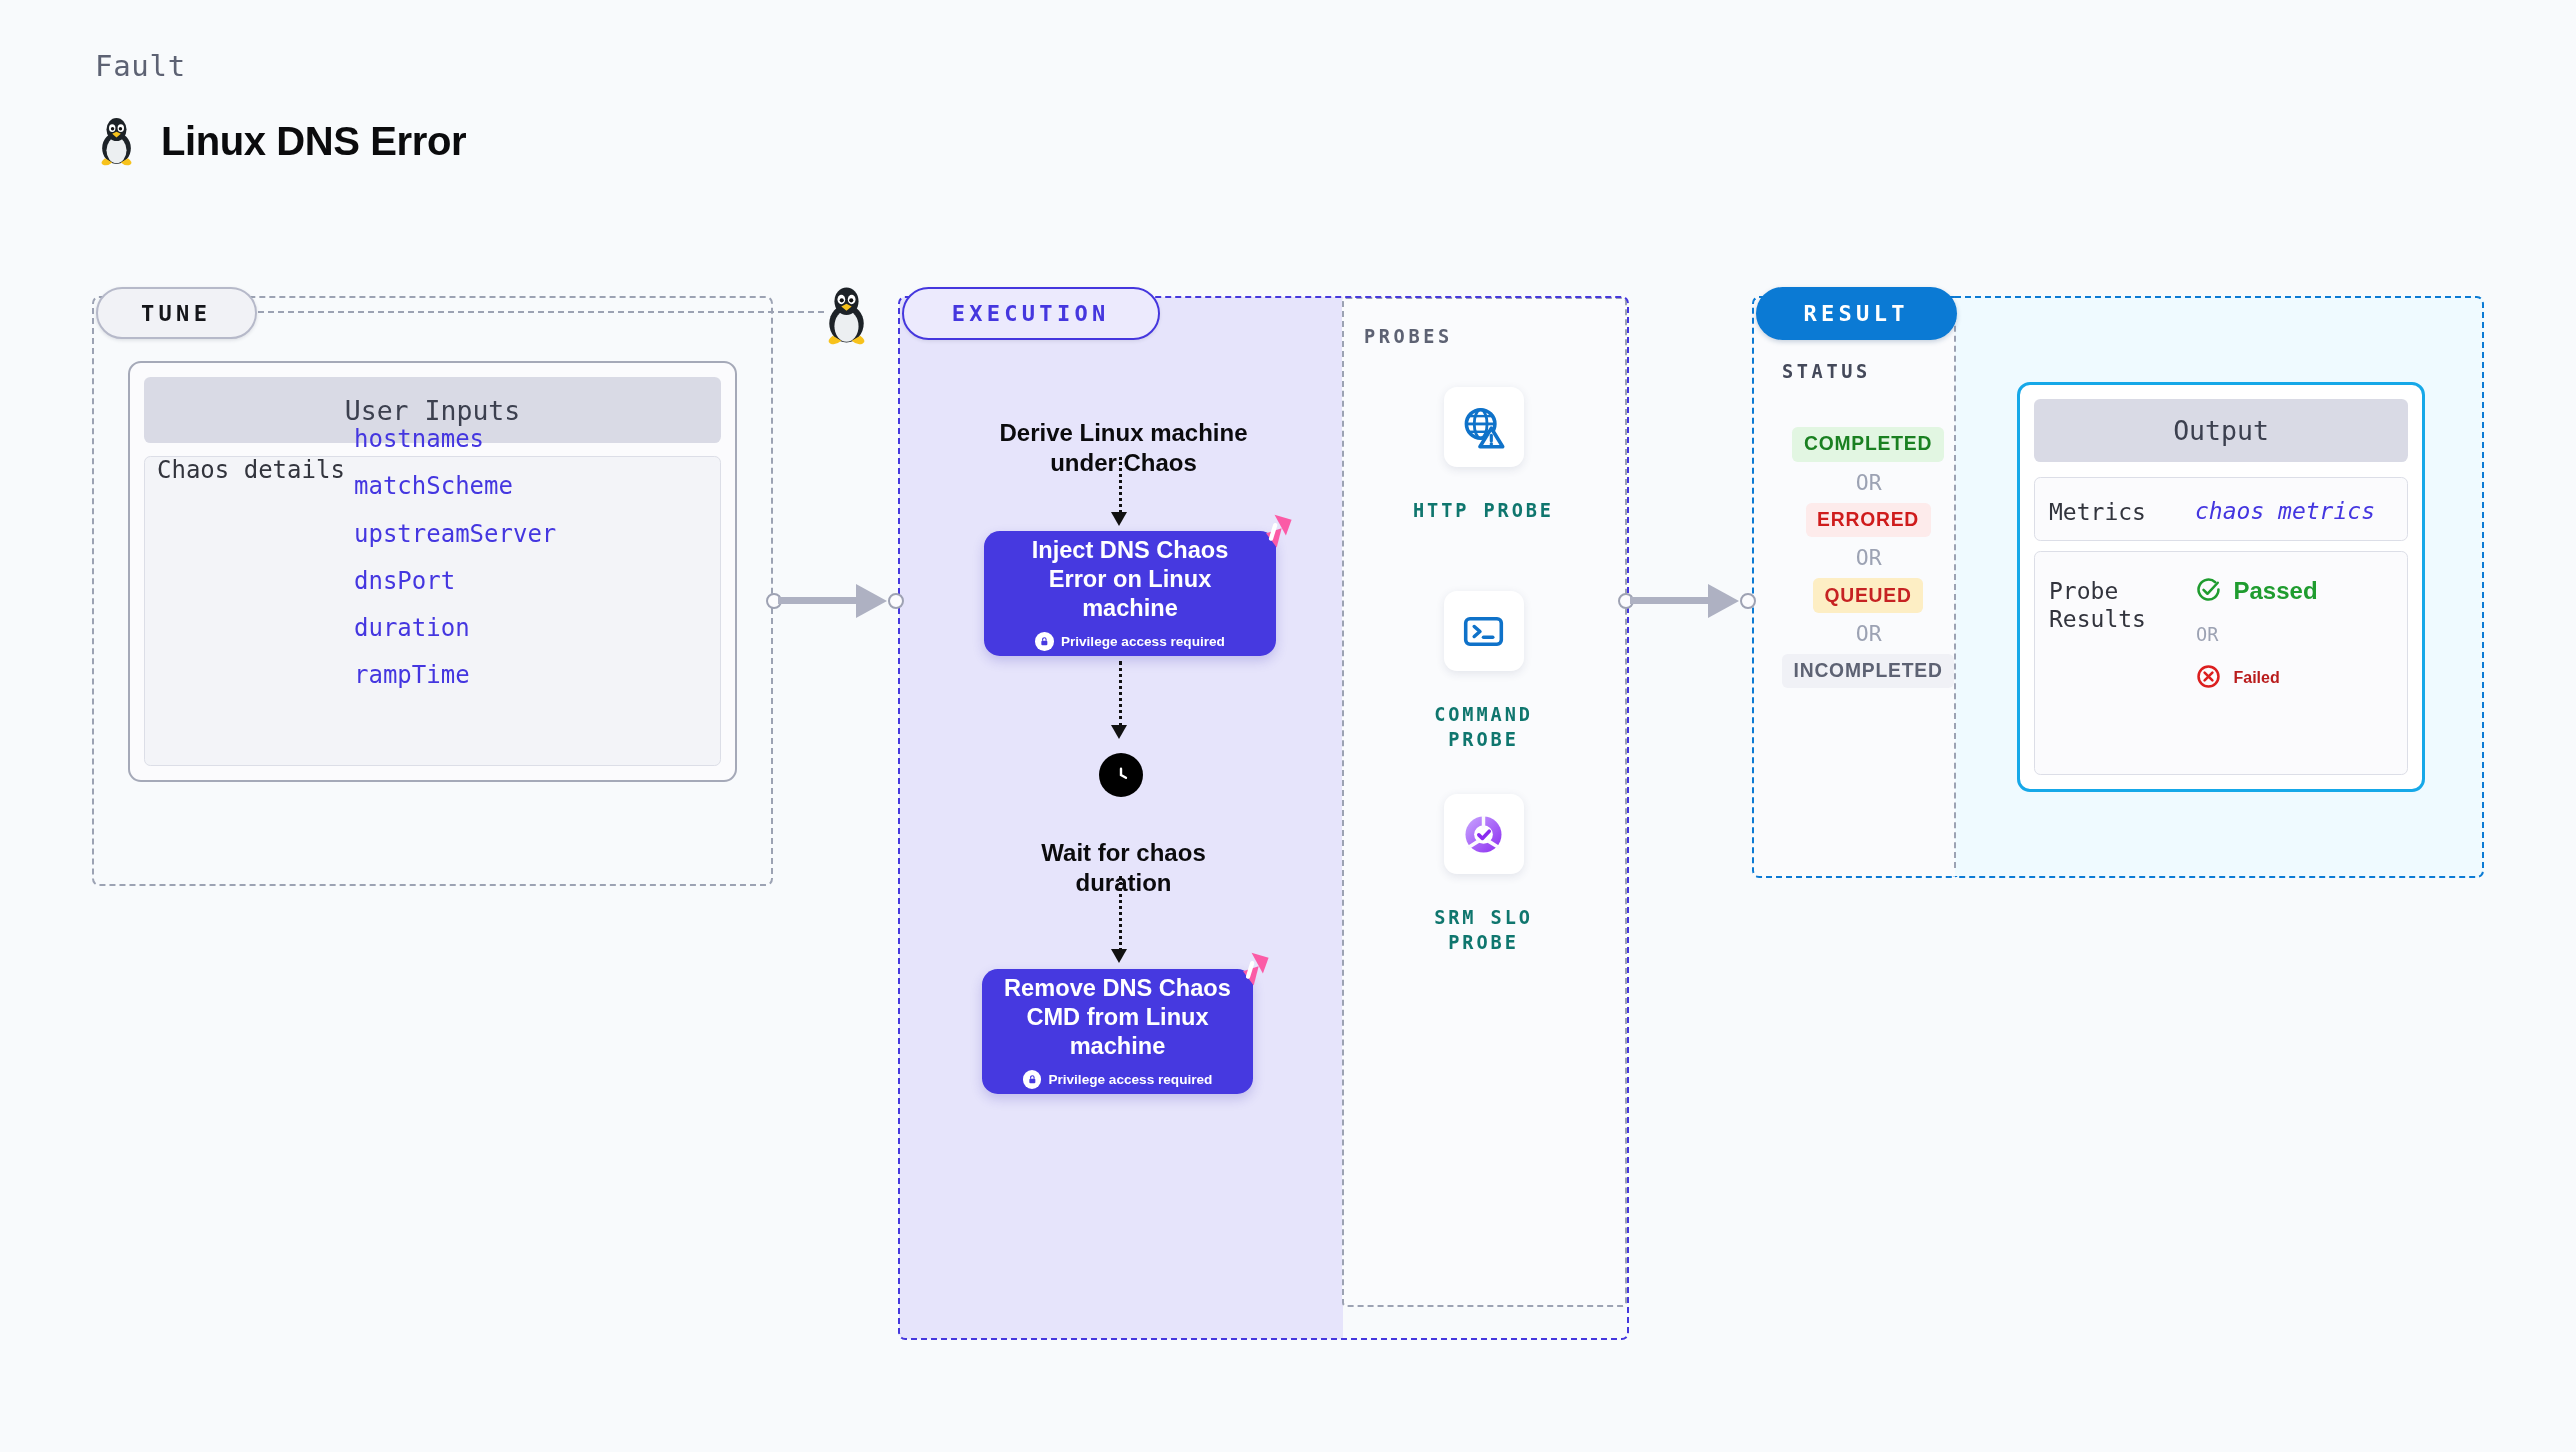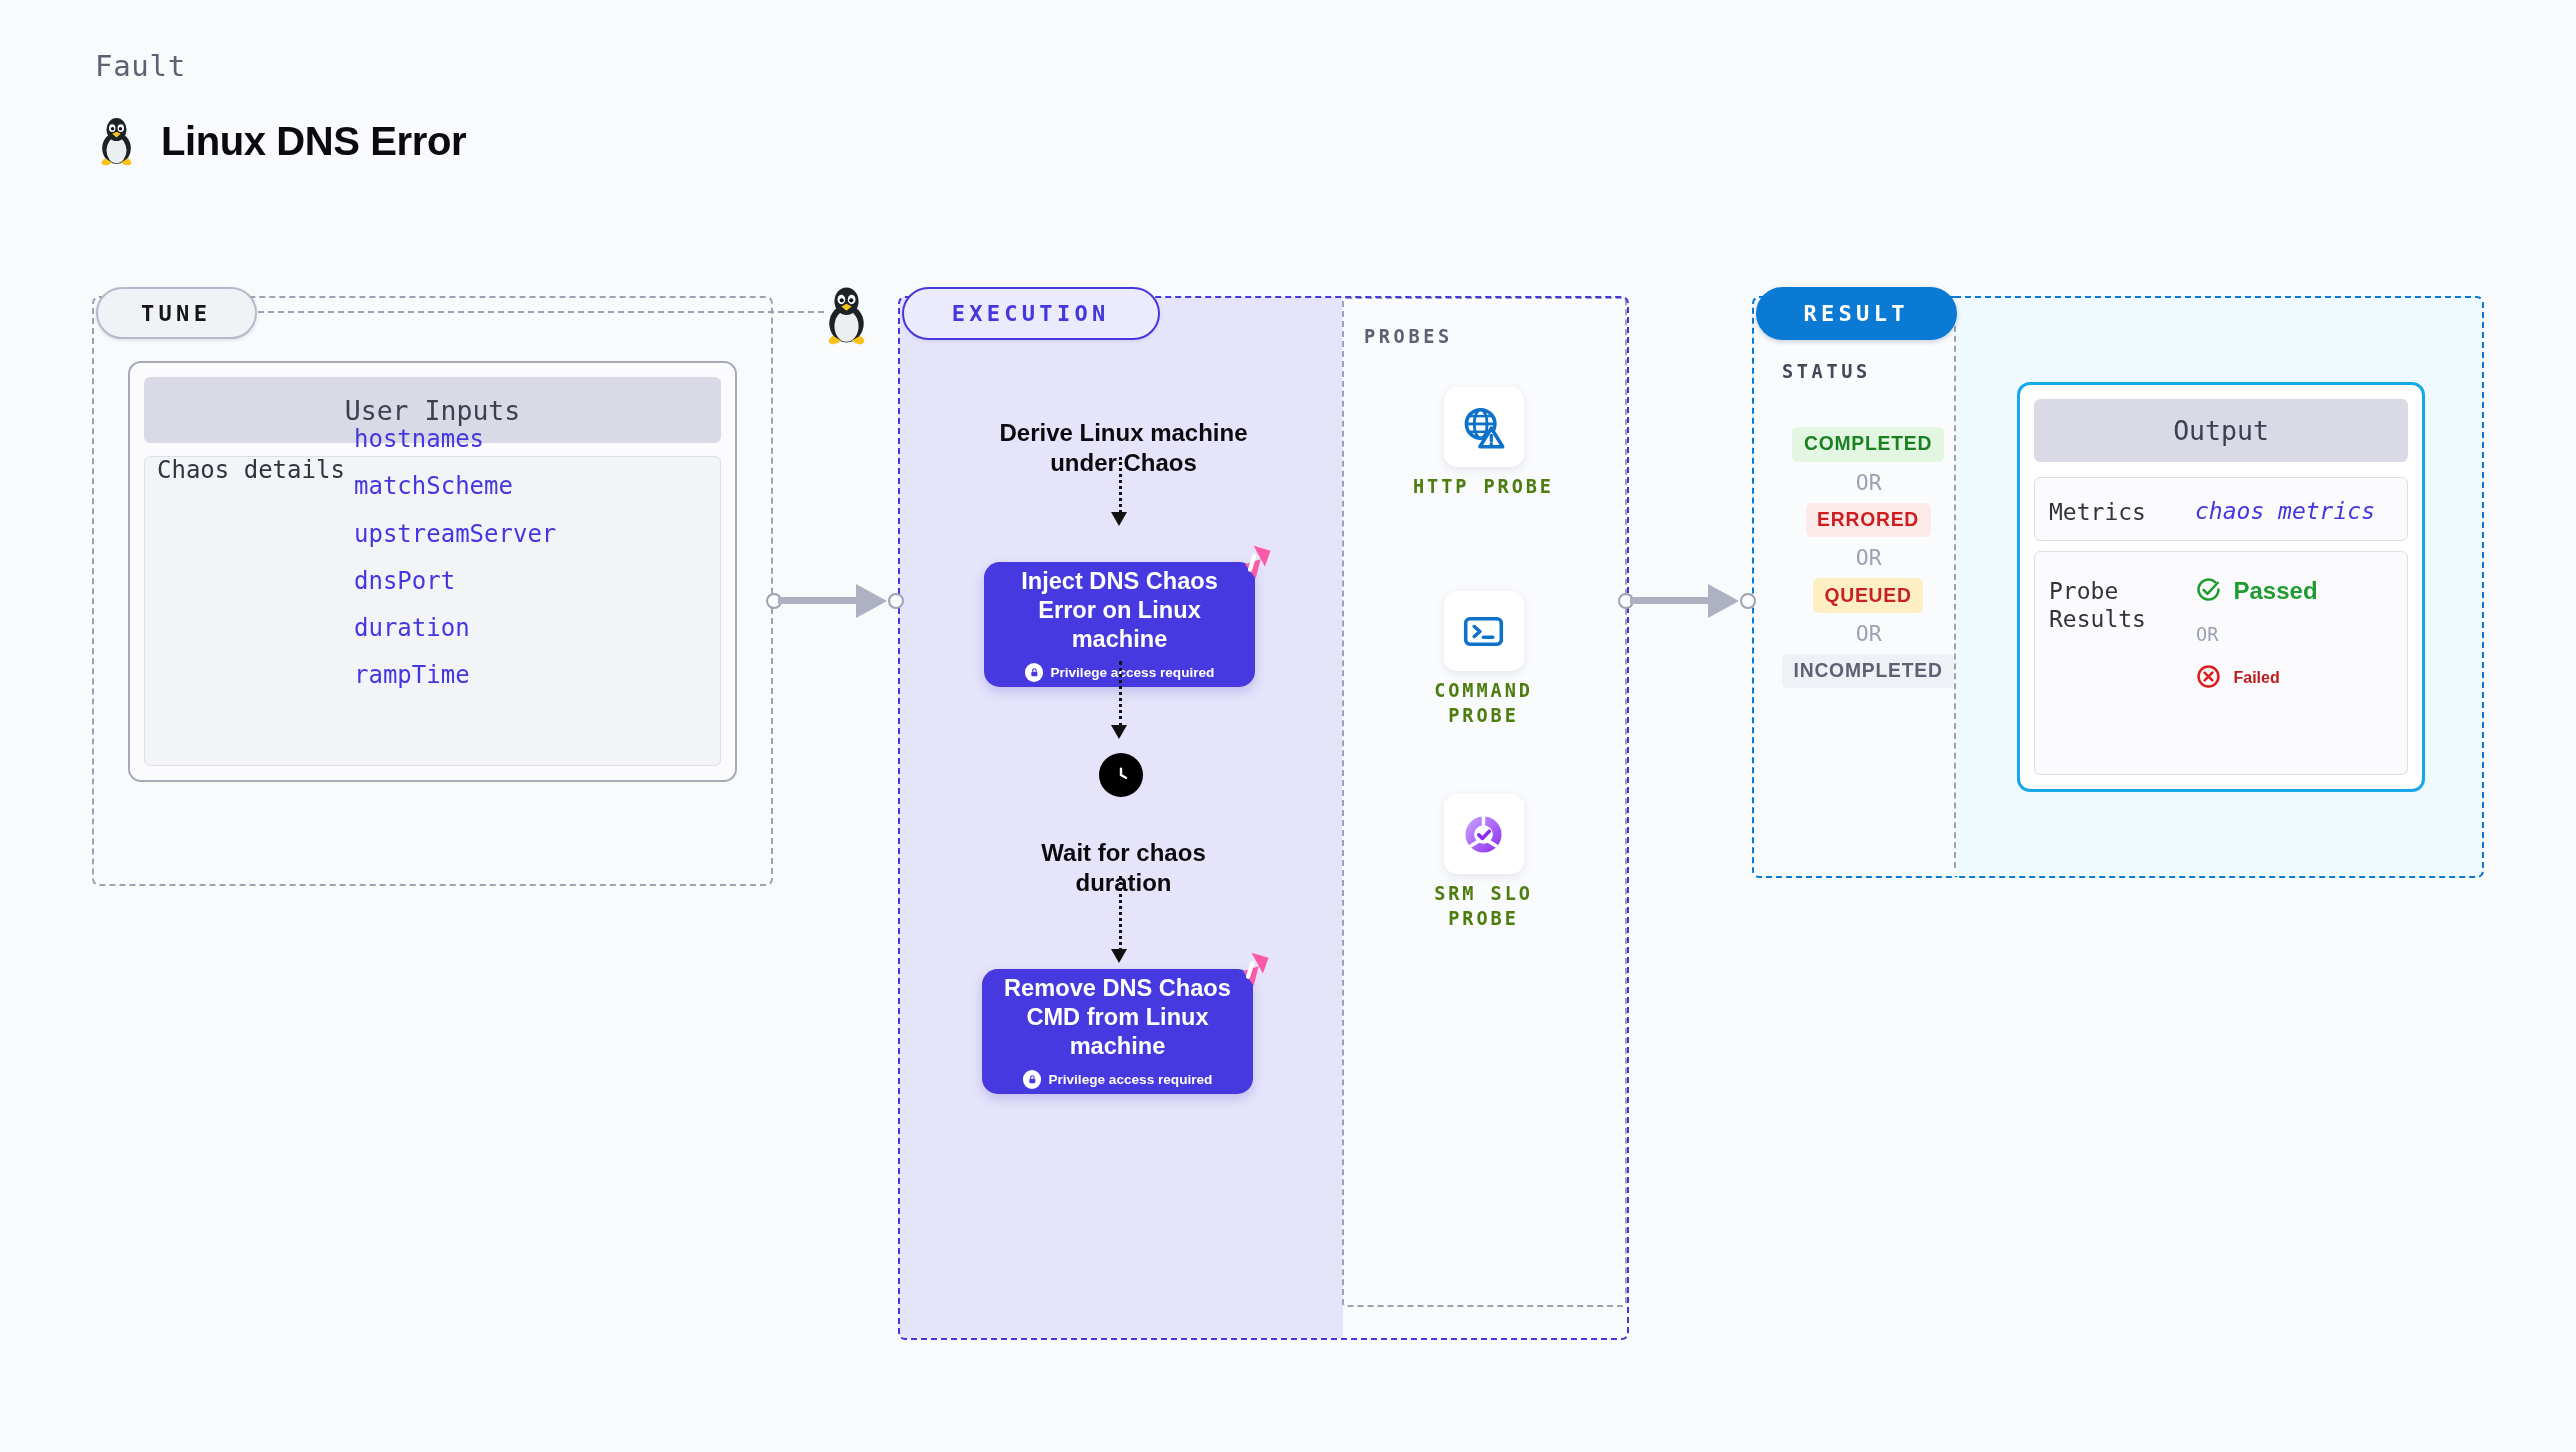--- a/index.html
+++ b/index.html
@@ -167,23 +167,23 @@
     display:flex;align-items:center;justify-content:center;
   }
 
   .probe-item{position:absolute;display:flex;flex-direction:column;align-items:center;width:143px;}
   .probe-tile{
     width:80px;height:80px;border-radius:13px;background:#ffffff;
     box-shadow:0 2.9px 8.6px rgba(40,50,90,.10);
     display:flex;align-items:center;justify-content:center;
   }
   .probe-cap{
-    margin-top:7px;text-align:center;
+    margin-top:31px;text-align:center;
     font-family:"DejaVu Sans Mono", monospace;font-size:18.6px;font-weight:bold;
-    letter-spacing:2.9px;color:#4d7c0f;line-height:1.35;
+    letter-spacing:2.9px;color:#0f766e;line-height:1.35;
   }
 
   
   #result-region{left:1752px;top:287px;width:732px;height:590px;}
   #status-dashed{
     left:0;top:8.6px;width:203px;height:582px;
     border:2.9px dashed #0b7ad4;border-right:none;border-radius:7.2px 0 0 7.2px;
     background:#fafbfd;
   }
   #status-divider{
@@ -307,21 +307,21 @@
     <div id="exec-fill"></div>
     <div class="dashed-box" id="probes-dashed"></div>
     <div class="dashed-box" id="exec-dashed"></div>
     <div class="pill pill-exec" id="exec-pill">EXECUTION</div>
     <div class="probes-label">PROBES</div>
 
     <div class="step-text" style="left:86px;top:103px;width:279px;">Derive Linux machine<br>under Chaos</div>
     <div class="dotline" style="left:221px;top:170px;height:56px;"></div>
     <div class="dotarrow" style="left:213px;top:225px;"></div>
 
-    <div class="node-box" style="left:86px;top:244px;width:271px;height:125px;margin-top:31px;">
+    <div class="node-box" style="left:86px;top:244px;width:292px;height:125px;">
       <span class="harness-mark">
         <svg width="44" height="42" viewBox="0 0 62 58">
           <path d="M36 2 L60 9 L52 31 Z" fill="#fb5ba6"></path>
           <path d="M24 28 L46 21 L39 48 Z" fill="#fb5ba6"></path>
           <rect x="31" y="13" width="6" height="26" rx="3" fill="#ffffff" transform="rotate(17 34 26)"></rect>
         </svg>
       </span>
       <div class="node-title">Inject DNS Chaos<br>Error on Linux<br>machine</div>
       <div class="node-sub">
         <span class="lock-ic">

